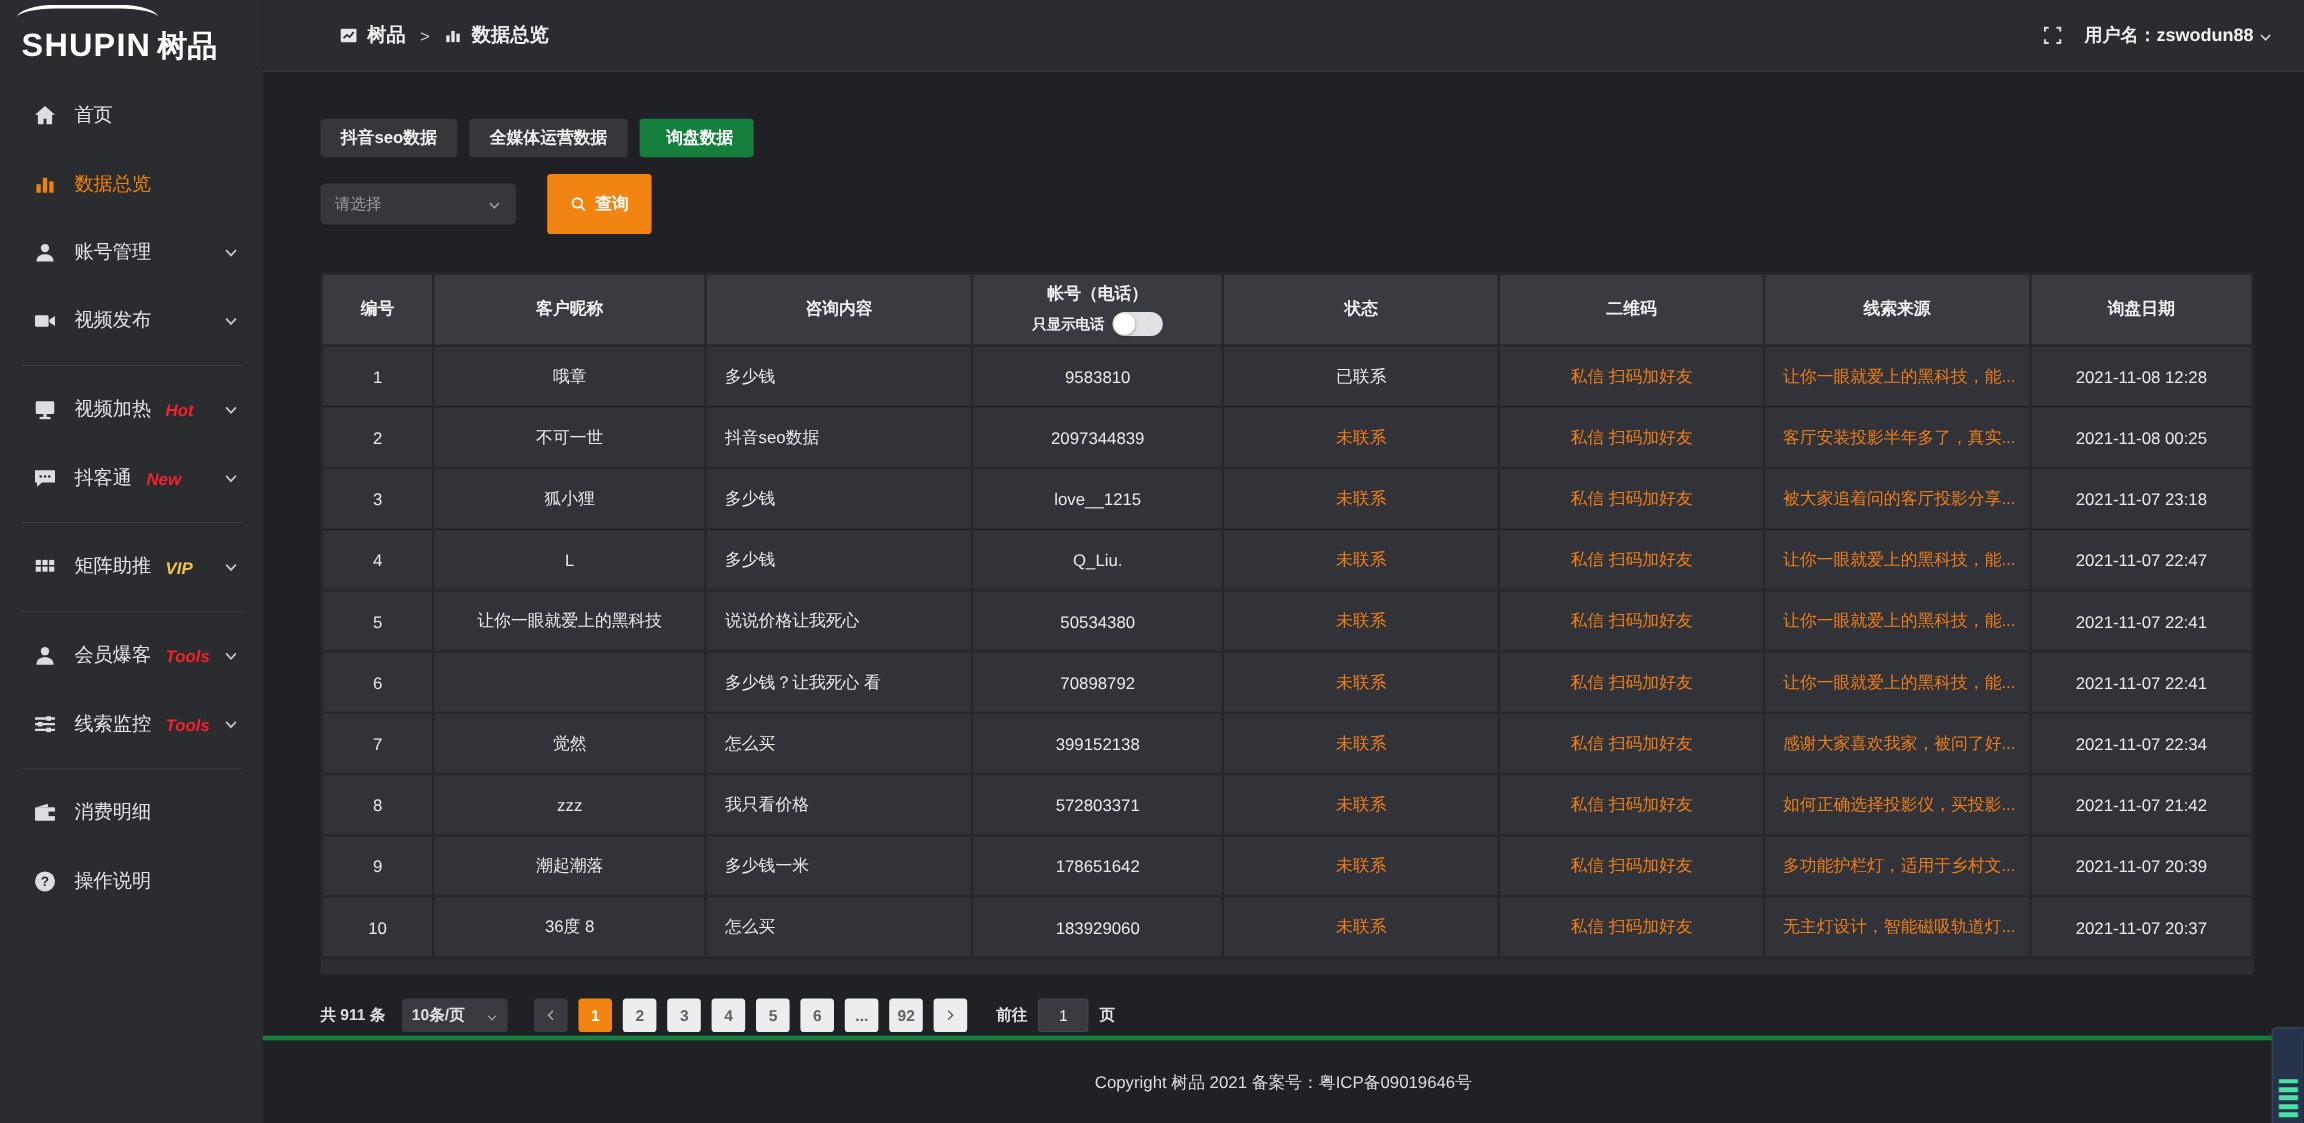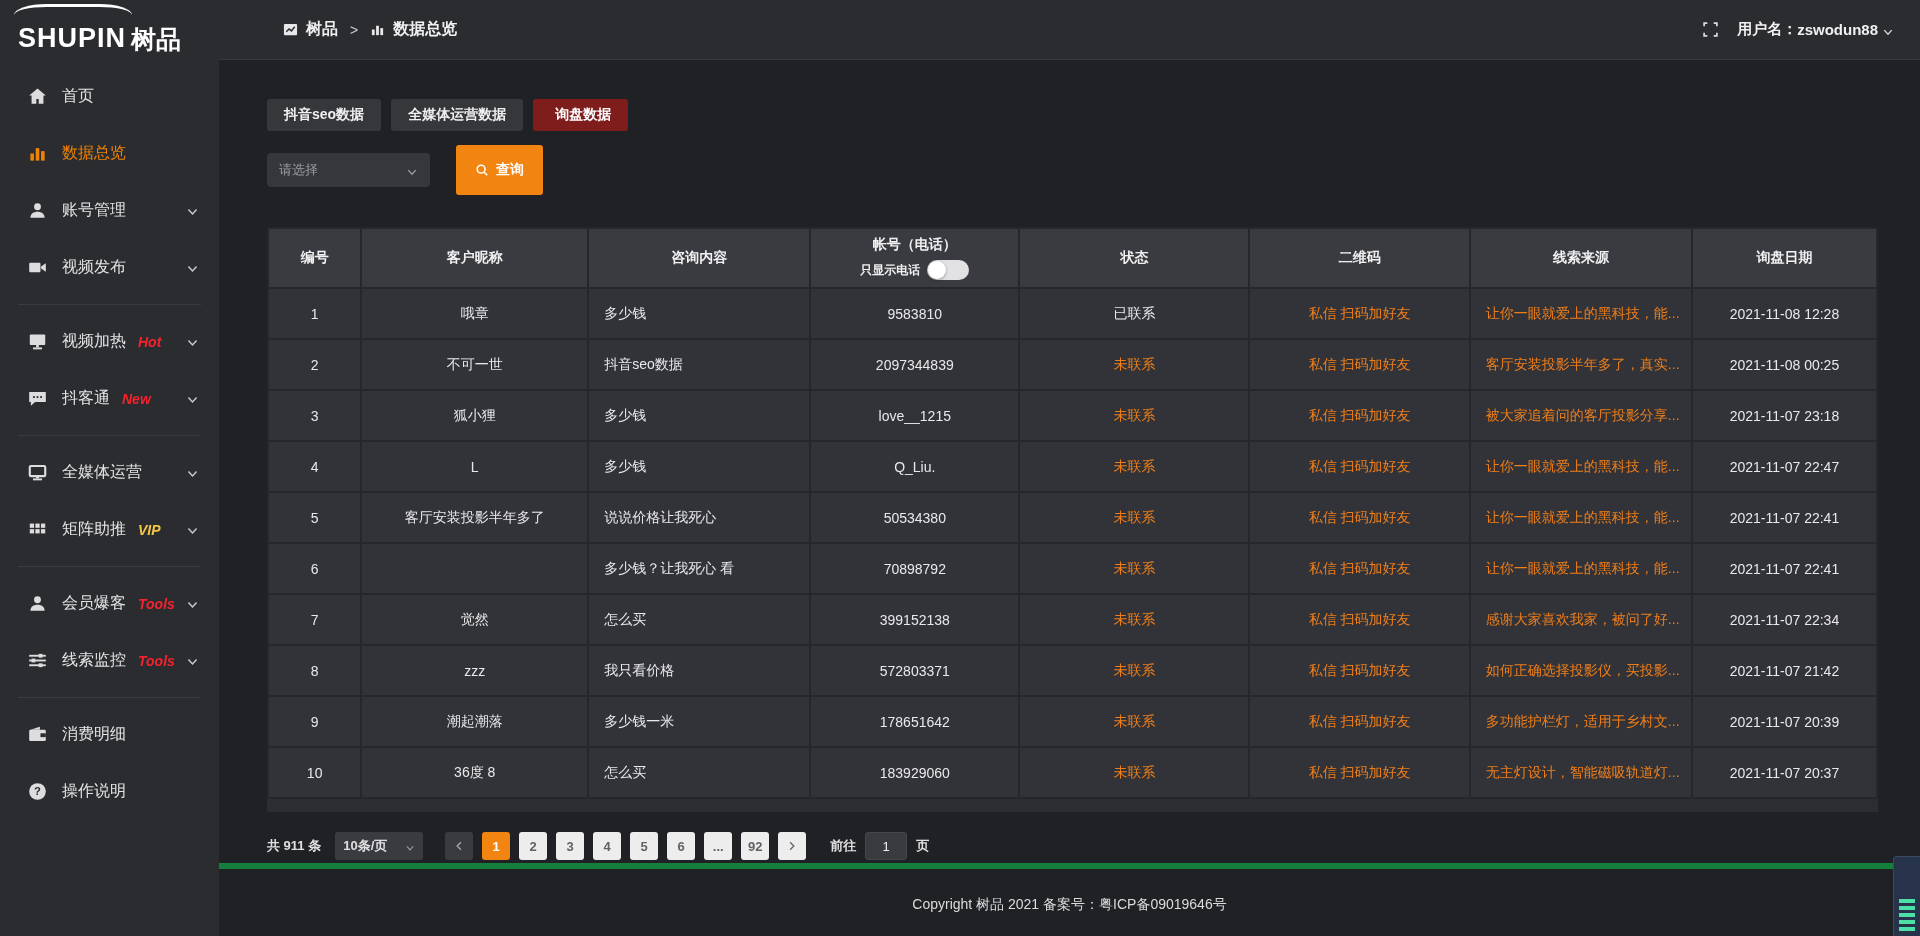--- a/index.html
+++ b/index.html
@@ -43,21 +43,21 @@
   .user-chip { display:flex; align-items:center; font-size:15px; font-weight:bold; color:#f0f0f1; cursor:pointer; }
   .u-chevron { width:12px; height:12px; margin-left:4px; color:#d8d8da; }
   .u-chevron svg { width:100%; height:100%; }
 
   .content { padding:15px 42px 0 48px; }
 
   
   .tabs { display:flex; gap:10px; }
   .tab { height:32px; padding:0 17px; background:#36373b; border:none; border-radius:3px;
     color:#f0f0f1; font-size:14px; font-weight:bold; cursor:pointer; font-family:inherit;margin-top:24px; }
-  .tab.active { background:#7f1d1d; color:#fff;padding-left:22px; }
+  .tab.active { background:#15803d; color:#fff;padding-left:22px; }
 
   
   .filter-row { margin-top:14px; display:flex; align-items:center; }
   .select { width:163px; height:34px; background:#36373b; border-radius:4px; padding:0 12px;
     display:flex; align-items:center; justify-content:space-between; cursor:pointer; }
   .select-text { color:#9d9da1; font-size:13px; }
   .sel-chevron { width:12px; height:12px; color:#9d9da1; }
   .sel-chevron svg { width:100%; height:100%; }
   .range-btn { height:32px; padding:0 13px; margin-left:11px; background:#fff; color:#333;
     font-size:13px; border:1px solid #fff; border-radius:3px; cursor:pointer; font-family:inherit; font-weight:bold; }
@@ -102,21 +102,21 @@
   .nav-btn.prev { background:#3a3b40; color:#aaabad; margin-left:22px; }
   .page-btn { background:#ededee; color:#606266; margin-left:9px; }
   .page-btn.active { background:#f28411; color:#fff; }
   .nav-btn.next { background:#ededee; color:#606266; margin-left:9px; }
   .goto-label { margin-left:24px; }
   .goto-input { width:42px; height:28px; margin-left:9px; background:#3a3b40; border:1px solid #46474c;
     border-radius:3px; color:#f0f0f1; text-align:center; font-size:13px; font-family:inherit; }
   .goto-unit { margin-left:9px; }
 
   
-  .footer { margin-top:auto; border-top:6px solid #15803d; padding-top:27px; text-align:center;
+  .footer { margin-top:auto; border-top:4px solid #15803d; padding-top:27px; text-align:center;
     font-size:14px; color:#dcdcde; height:73px; flex-shrink:0; }
 
   
   .corner-widget { position:fixed; right:0; bottom:0; width:27px; height:80px; background:#27334a;
     border:1px solid #3c4a61; border-right:none; border-bottom:none; border-radius:4px 0 0 0; }
   .corner-bars { position:absolute; left:5px; right:5px; bottom:5px; height:32px;
     background:repeating-linear-gradient(to top, #4ce0a6 0 4px, transparent 4px 7px); }
 </style>
 </head>
 <body>
@@ -202,34 +202,20 @@
               </g>
             </svg>
           </span>
     <span class="s-label">抖客通</span>
     <span class="s-badge" style="color: rgb(245, 34, 45);">New</span>
     <span class="s-chevron"><svg viewBox="0 0 16 16">
               <polyline points="3,5.5 8,11 13,5.5" fill="none" stroke="currentColor" stroke-width="1.8"></polyline>
             </svg></span>
   </div>
         <div class="side-divider"></div>
-        <div class="side-item">
-    <span class="s-icon">
-            <svg viewBox="0 0 16 16">
-              <rect x="1.5" y="2.5" width="13" height="8.5" rx="1" fill="none" stroke="currentColor" stroke-width="1.8"></rect>
-              <rect x="6.8" y="11" width="2.4" height="2" fill="currentColor"></rect>
-              <rect x="4.2" y="13" width="7.6" height="1.6" fill="currentColor"></rect>
-            </svg>
-          </span>
-    <span class="s-label">全媒体运营</span>
-
-    <span class="s-chevron"><svg viewBox="0 0 16 16">
-              <polyline points="3,5.5 8,11 13,5.5" fill="none" stroke="currentColor" stroke-width="1.8"></polyline>
-            </svg></span>
-  </div>
         <div class="side-item">
     <span class="s-icon">
             <svg viewBox="0 0 16 16">
               <g fill="currentColor">
                 <rect x="1.5" y="3" width="3.6" height="3.6"></rect>
                 <rect x="6.2" y="3" width="3.6" height="3.6"></rect>
                 <rect x="10.9" y="3" width="3.6" height="3.6"></rect>
                 <rect x="1.5" y="7.7" width="3.6" height="3.6"></rect>
                 <rect x="6.2" y="7.7" width="3.6" height="3.6"></rect>
                 <rect x="10.9" y="7.7" width="3.6" height="3.6"></rect>
@@ -432,21 +418,21 @@
     <td class="c-nick">L</td>
     <td class="c-content">多少钱</td>
     <td class="c-account">Q_Liu.</td>
     <td class="c-status pending">未联系</td>
     <td class="c-qr">私信 扫码加好友</td>
     <td class="c-source">让你一眼就爱上的黑科技，能...</td>
     <td class="c-date">2021-11-07 22:47</td>
   </tr>
               <tr>
     <td class="c-no">5</td>
-    <td class="c-nick">客厅安装投影半年多了</td>
+    <td class="c-nick">让你一眼就爱上的黑科技</td>
     <td class="c-content">说说价格让我死心</td>
     <td class="c-account">50534380</td>
     <td class="c-status pending">未联系</td>
     <td class="c-qr">私信 扫码加好友</td>
     <td class="c-source">让你一眼就爱上的黑科技，能...</td>
     <td class="c-date">2021-11-07 22:41</td>
   </tr>
               <tr>
     <td class="c-no">6</td>
     <td class="c-nick"></td>

